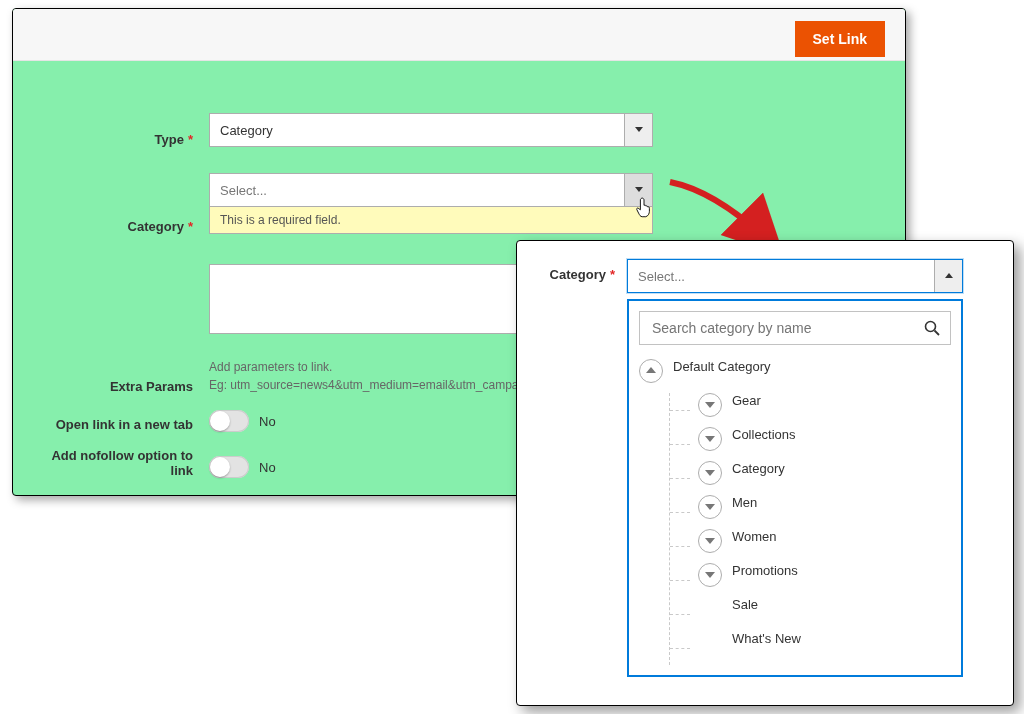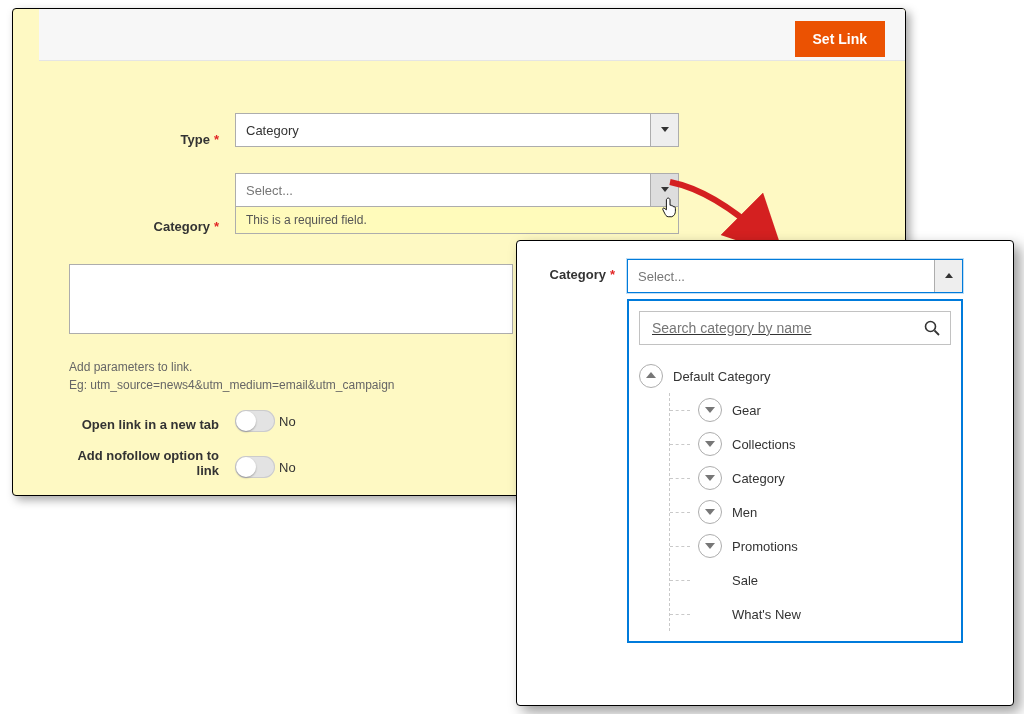--- a/index.html
+++ b/index.html
@@ -2,23 +2,22 @@
 <html><head>
 <meta charset="utf-8">
 <style>
   * { box-sizing: border-box; font-family: -apple-system, "Helvetica Neue", Arial, sans-serif; }
   body { margin: 0; padding: 0; background: #fff; font-size: 13px; color: #333; }
   .stage { position: relative; width: 1024px; height: 714px; }
 
   
   .panel1 {
     position: absolute; left: 12px; top: 8px; width: 894px; height: 488px;
-    border: 1px solid #000; border-radius: 4px; box-shadow: 4px 4px 10px rgba(0,0,0,.35); background: #fef9c3;
+    border: 1px solid #000; border-radius: 4px; box-shadow: 4px 4px 10px rgba(0,0,0,.35); background: #86efac;
     overflow: hidden;
-    padding-left: 26px;
   }
   .p1-header { height: 52px; background: #f7f7f7; border-bottom: 1px solid #e5e5e5; position: relative; }
   .btn-setlink {
     position: absolute; right: 20px; top: 12px;
     background: #eb5202; color: #fff; border: 0; padding: 10px 18px; font-weight: 600; font-size: 14px; cursor: pointer;
   }
   .form-rows { padding: 52px 30px 24px 30px; }
   .row { display: flex; align-items: flex-end; margin-bottom: 14px; }
   .row.tall { margin-bottom: 10px; }
   .lbl { width: 166px; text-align: right; padding-right: 16px; padding-top: 7px; font-size: 13px; font-weight: 600; color: #333; }
@@ -41,21 +40,21 @@
     padding: 6px 10px; font-size: 12px;
   }
   .switch {
     width: 40px; height: 22px; border-radius: 11px; background: #e3e3e3; position: relative; display: inline-block; vertical-align: middle;
     box-shadow: inset 0 0 0 1px #ccc;
   }
   .switch .knob {
     position: absolute; left: 1px; top: 1px; width: 20px; height: 20px; border-radius: 50%; background: #fff;
     box-shadow: 0 1px 2px rgba(0,0,0,.3);
   }
-  .switch-text { margin-left: 4px; color: #333; vertical-align: middle; }
+  .switch-text { margin-left: 10px; color: #333; vertical-align: middle; }
   .ctrl.inline { display: flex; align-items: center; }
 
   
   .hand-cursor { position: absolute; width: 18px; height: 22px; pointer-events: none; }
 
   
   .panel2 {
     position: absolute; left: 516px; top: 240px; width: 498px; height: 466px;
     border: 1px solid #000; border-radius: 4px; box-shadow: 6px 6px 14px rgba(0,0,0,.4); background: #fff;
     overflow: hidden;
@@ -69,23 +68,23 @@
   }
   .sel2 .value { flex: 1; padding: 0 10px; color: #777; }
   .sel2 .caret { width: 28px; height: 100%; border-left: 1px solid #adadad; background: #eee; display: flex; align-items: center; justify-content: center; }
   .dropdown-panel {
     width: 336px; margin-top: 6px; border: 2px solid #007bdb; background: #fff;
     padding: 10px;
   }
   .search-wrap {
     display: flex; align-items: center; height: 34px; border: 1px solid #c2c2c2; padding: 0 10px;
   }
-  .search-wrap input { flex: 1; border: 0; outline: 0; font-size: 14px; color: #333; background: transparent; text-decoration: underline; }
+  .search-wrap input { flex: 1; border: 0; outline: 0; font-size: 14px; color: #333; background: transparent; }
   .tree { margin-top: 14px; }
-  .tree-row { display: flex; align-items: center; height: 34px; position: relative; }
+  .tree-row { display: flex; height: 34px; position: relative; }
   .tree-row .toggle {
     width: 24px; height: 24px; border: 1px solid #adadad; border-radius: 50%; display: flex; align-items: center; justify-content: center; margin-right: 10px; background: #fff;
   }
   .tree-row .nolabel-toggle { width: 24px; margin-right: 10px; }
   .tree-row .name { color: #333; }
   .indent { margin-left: 30px; border-left: 1px dashed #c9c9c9; padding-left: 0; }
   .child { position: relative; padding-left: 28px; }
   .child::before {
     content: ""; position: absolute; left: 0; top: 17px; width: 20px; border-top: 1px dashed #c9c9c9;
   }
@@ -135,20 +134,21 @@
             </span>
           </div>
           <div class="error-banner">This is a required field.</div>
           <svg class="hand-cursor" style="left:426px; top:24px;" viewBox="0 0 20 24">
             <path d="M6 3c0-1 1-2 2-2s2 1 2 2v6l1-.2c1 0 1 1 1 1l1-.1c1 0 1 1 1 1h1c1 0 1 1 1 2v3c0 2-1 5-4 6H8c-2 0-3-2-4-4l-2-4c-.5-1 .5-2 1.5-1.5L6 14V3z" fill="#fff" stroke="#000" stroke-width="1"></path>
           </svg>
         </div>
       </div>
 
       <div class="row" style="margin-top:30px;">
+        <div class="lbl">Extra Params</div>
         <div class="ctrl">
           <div class="textarea-like"></div>
           <div class="hint">
             <div>Add parameters to link.</div>
             <div>Eg: utm_source=news4&amp;utm_medium=email&amp;utm_campaign</div>
           </div>
         </div>
       </div>
 
 
@@ -249,20 +249,28 @@
                     </svg>
                   </span>
                   <span class="name">Men</span>
                 </div>
                 <div class="tree-row child">
                   <span class="toggle">
                     <svg width="10" height="8">
                       <path d="M0 1 L10 1 L5 7 Z" fill="#777"></path>
                     </svg>
                   </span>
+                  <span class="name">Women</span>
+                </div>
+                <div class="tree-row child">
+                  <span class="toggle">
+                    <svg width="10" height="8">
+                      <path d="M0 1 L10 1 L5 7 Z" fill="#777"></path>
+                    </svg>
+                  </span>
                   <span class="name">Promotions</span>
                 </div>
                 <div class="tree-row child">
                   <span class="nolabel-toggle"></span>
                   <span class="name">Sale</span>
                 </div>
                 <div class="tree-row child">
                   <span class="nolabel-toggle"></span>
                   <span class="name">What's New</span>
                 </div>

